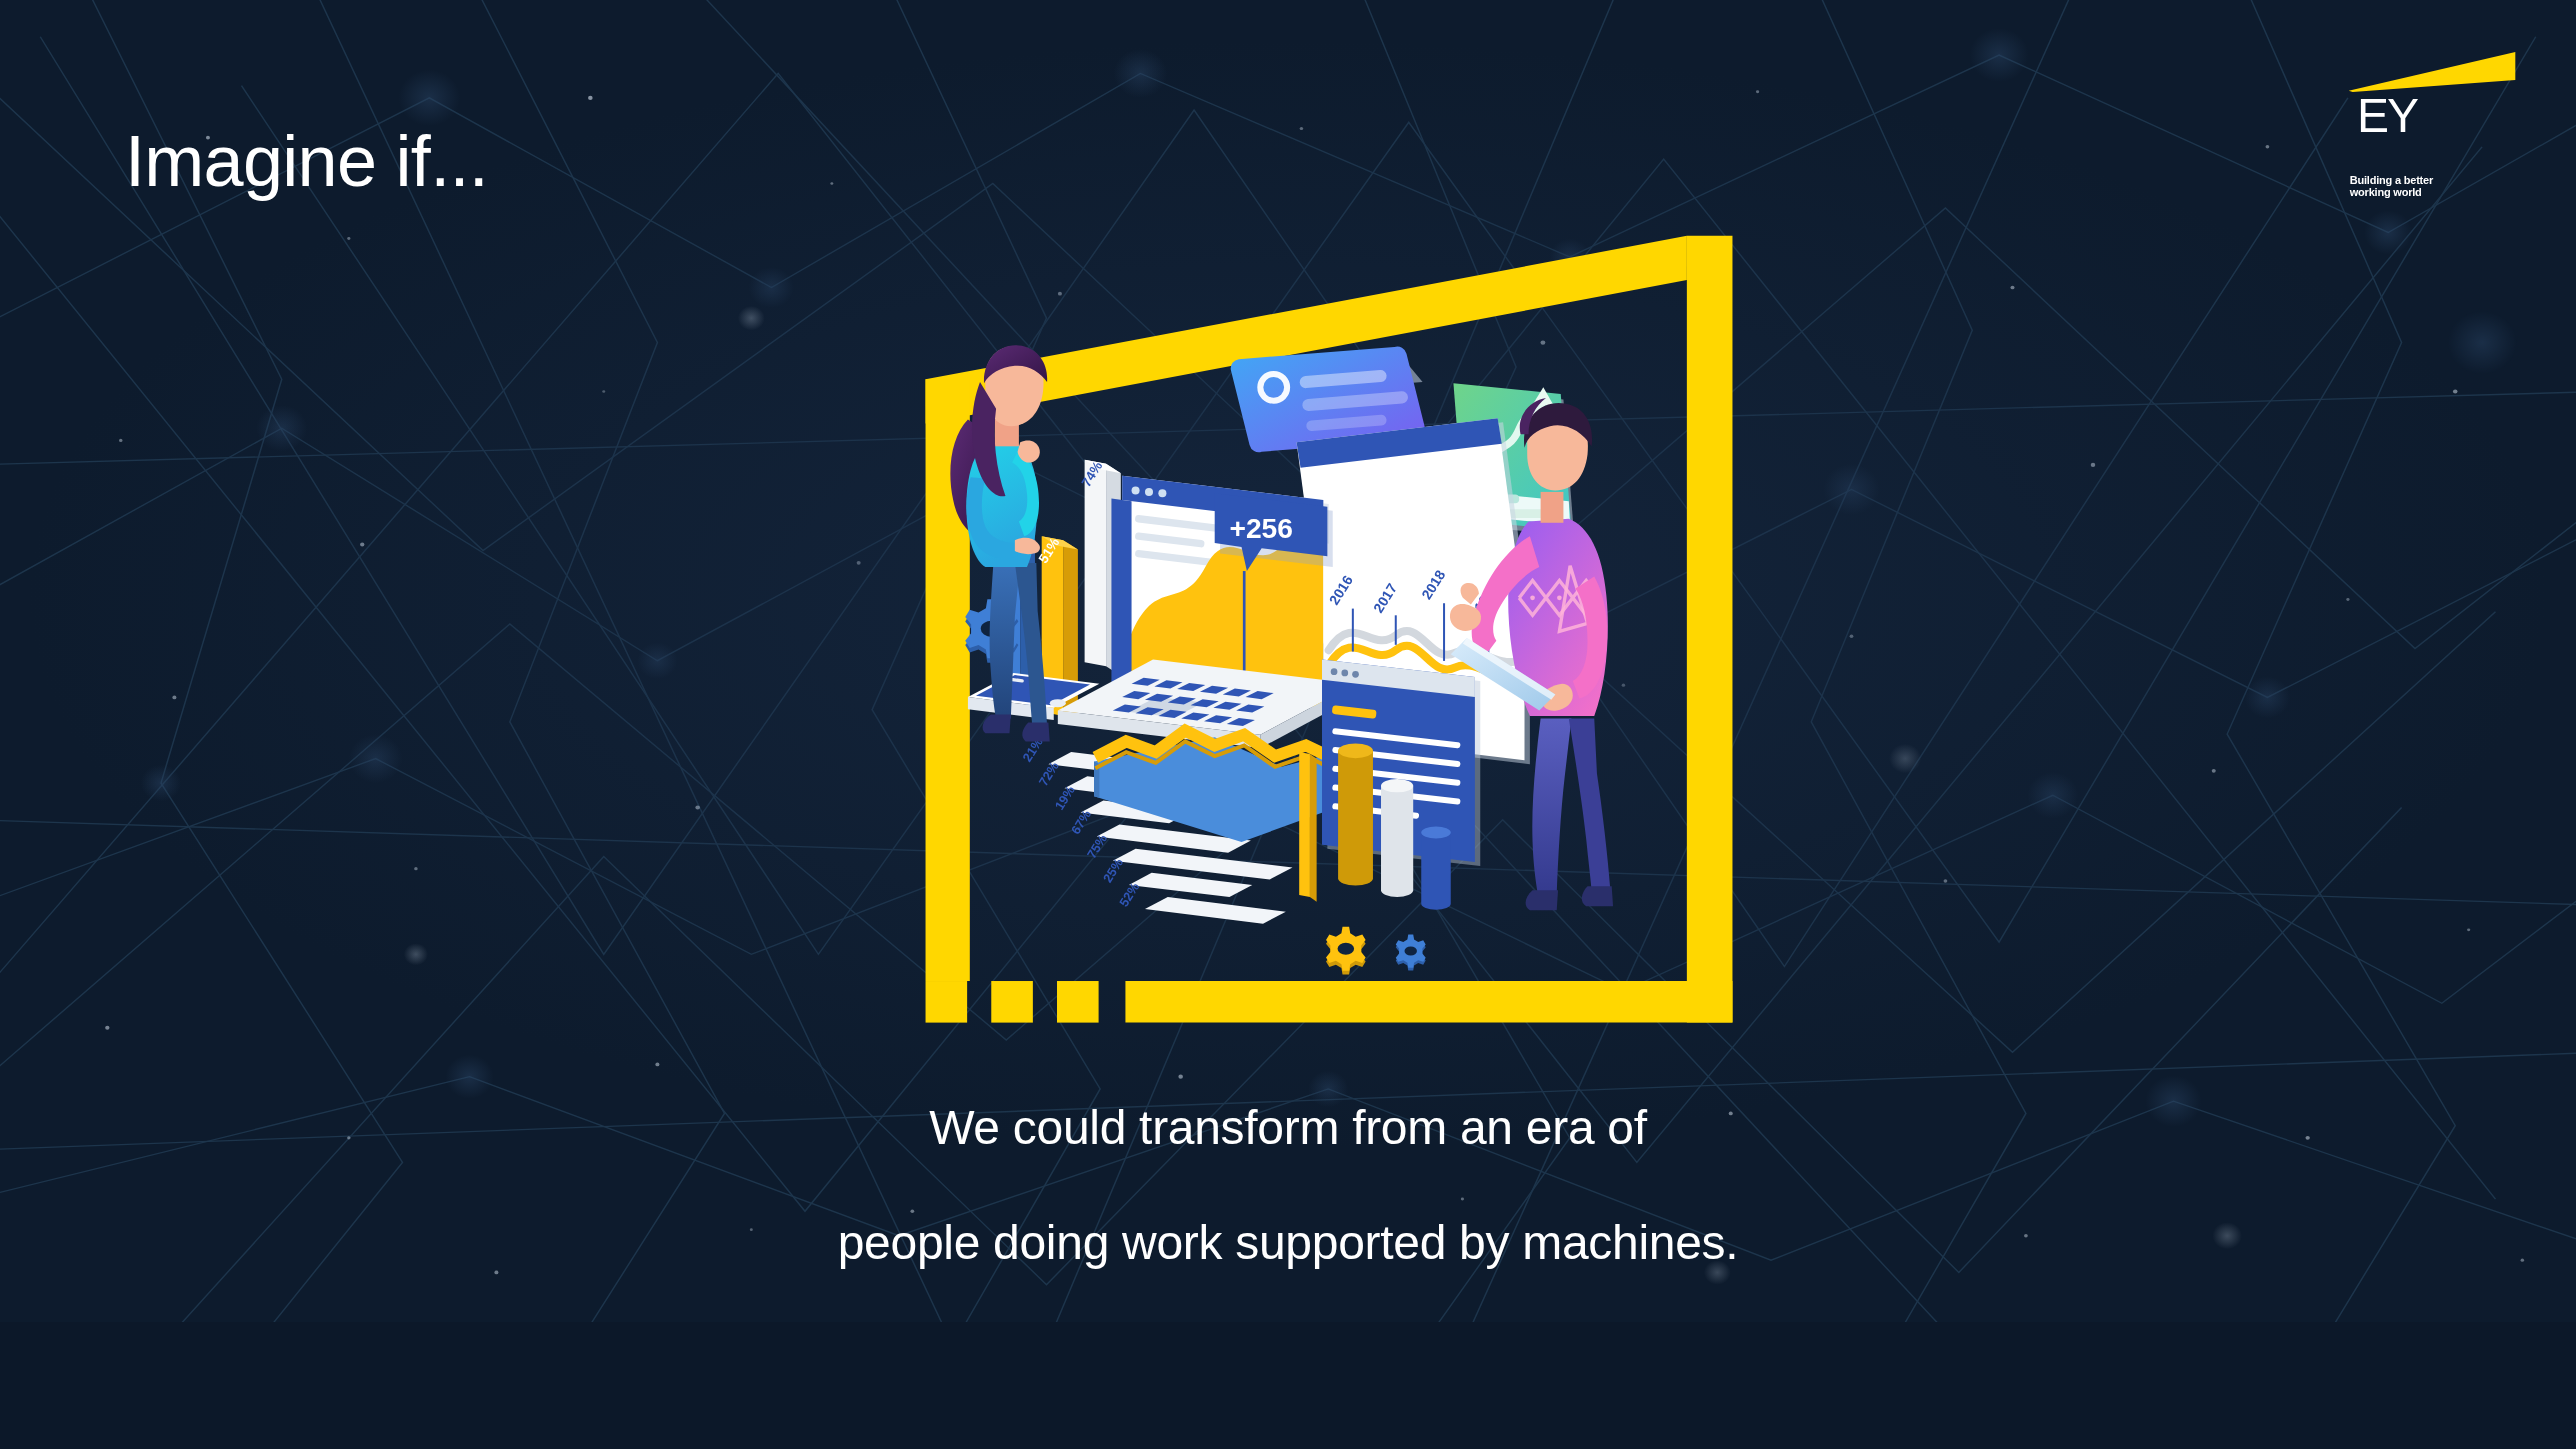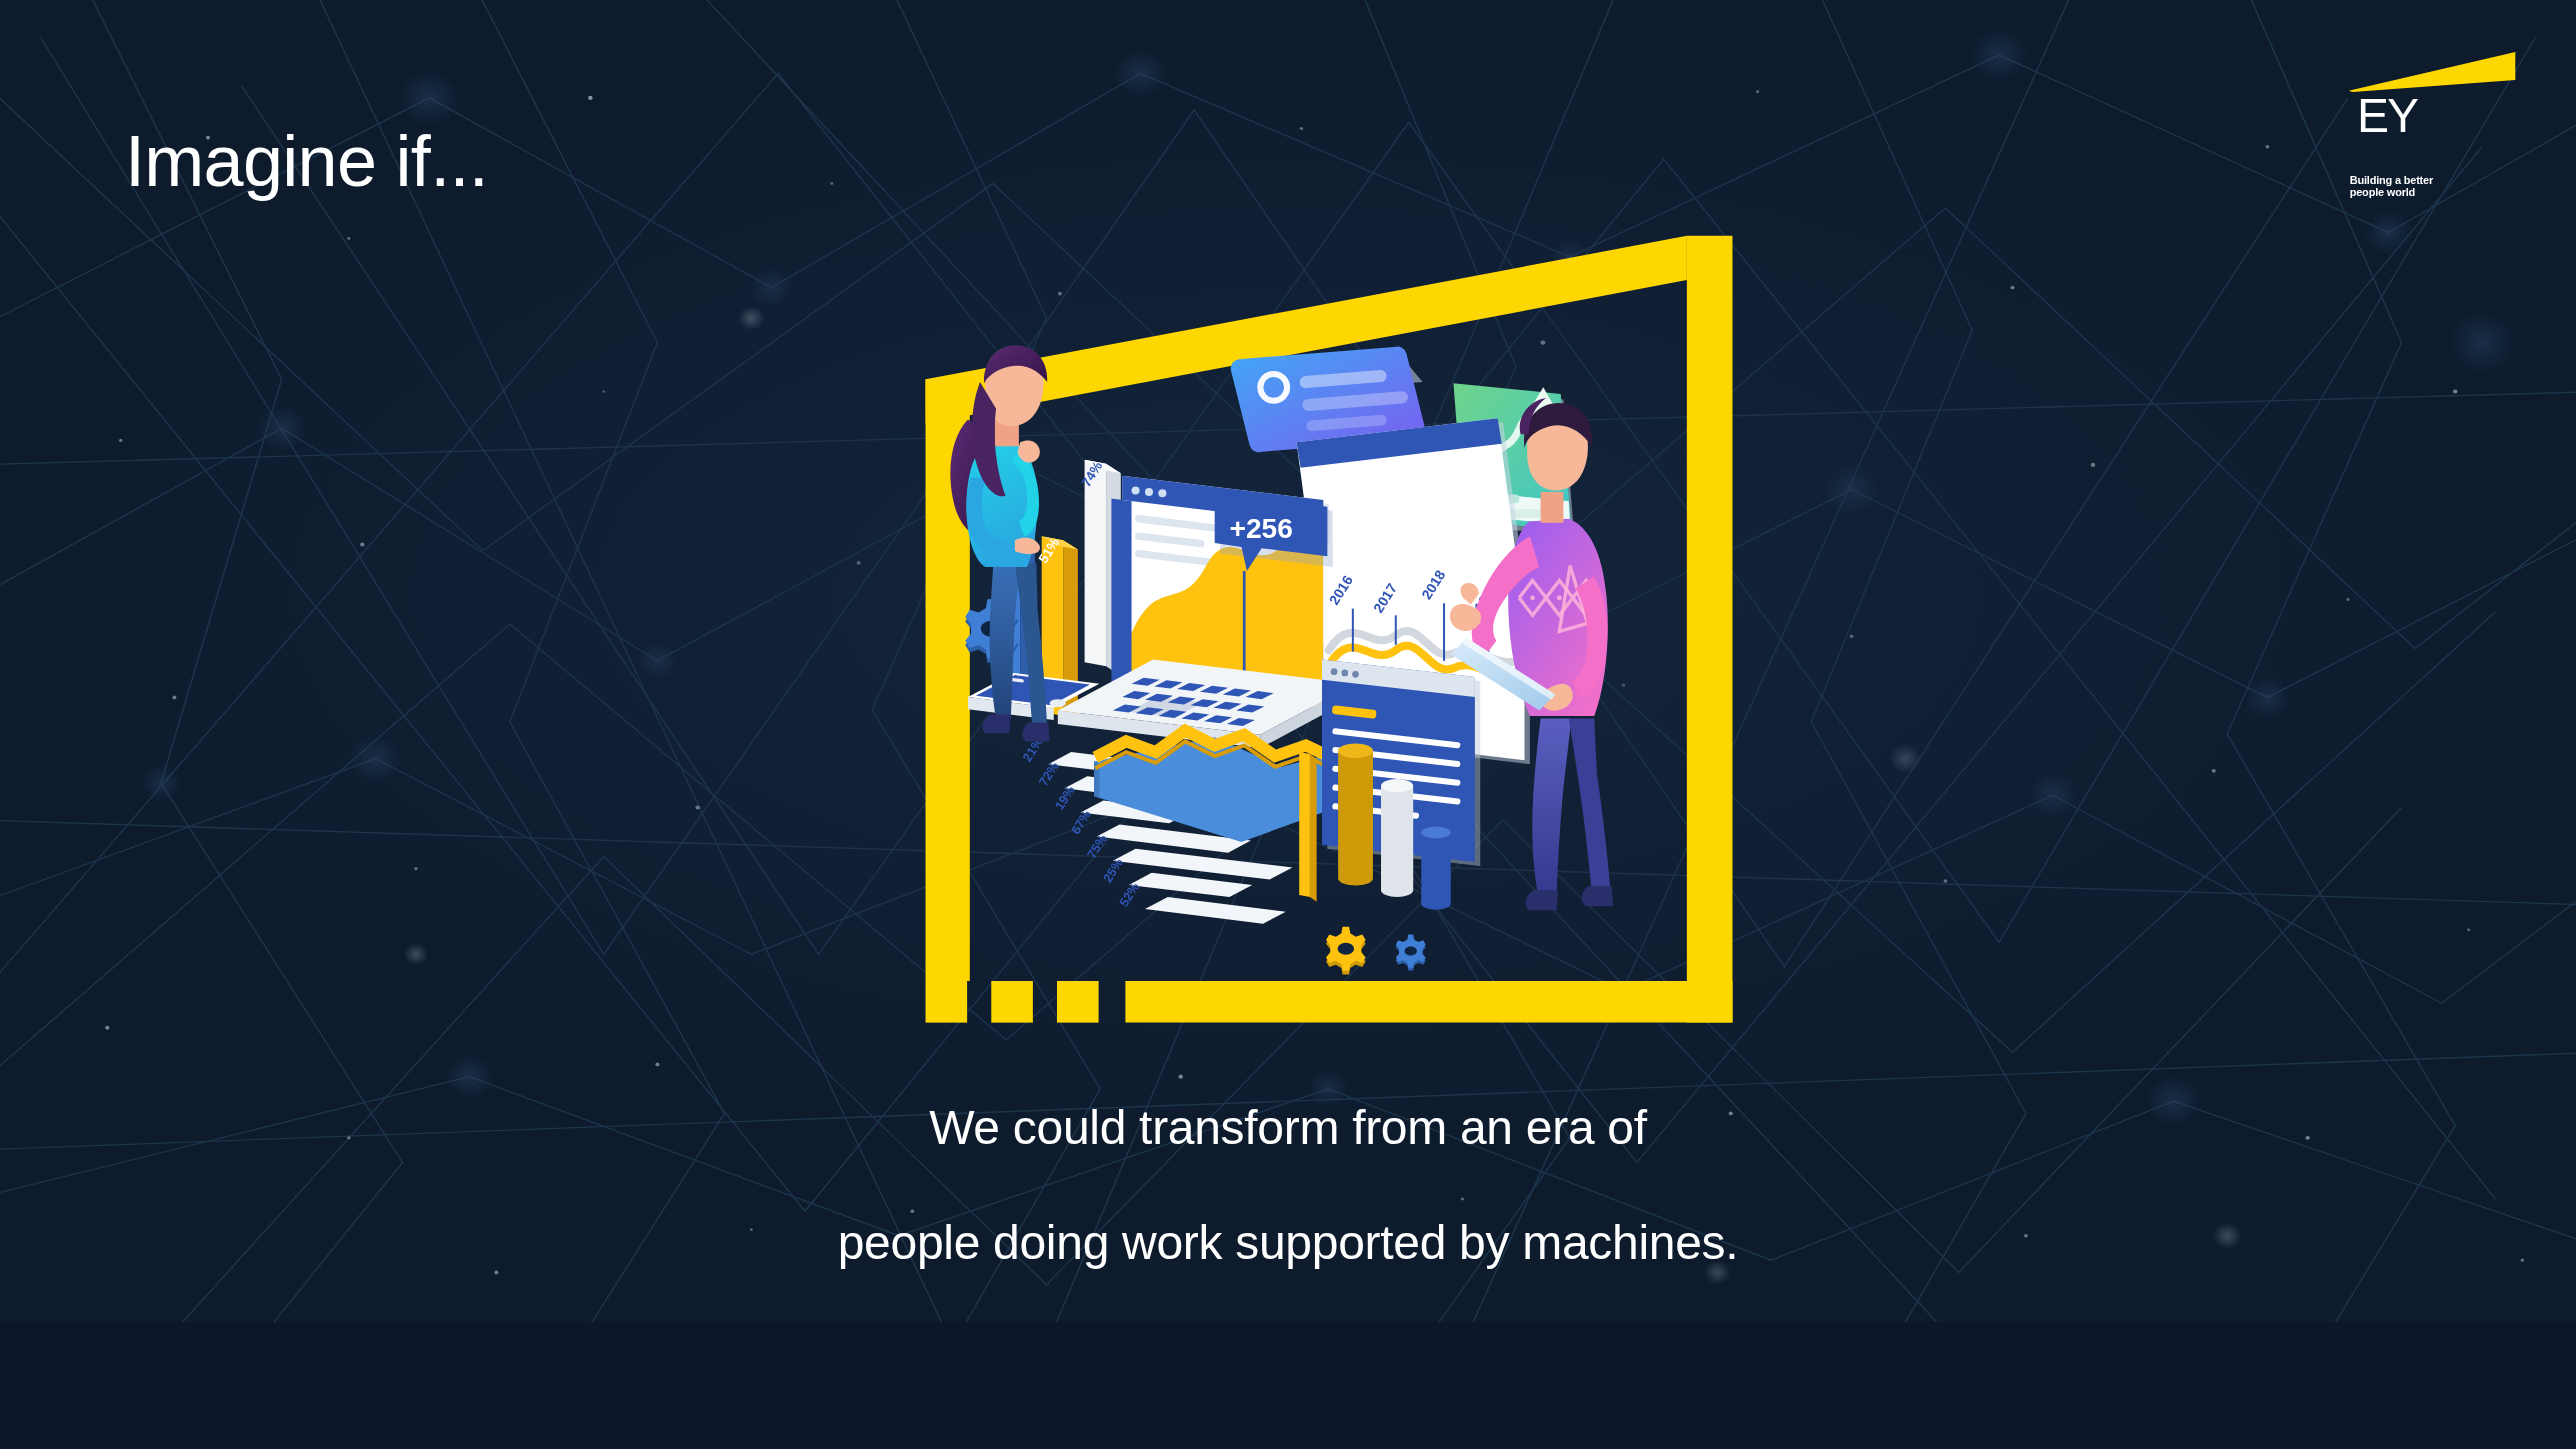--- a/index.html
+++ b/index.html
@@ -152,21 +152,21 @@
 
   <div id="slide-title">Imagine if...</div>
 
   <div id="ey-logo">
     <svg id="ey-swoosh" viewBox="0 0 250 60">
       <polygon points="0,58 250,0 250,42 6,60" fill="#FFD700"></polygon>
     </svg>
     <div id="ey-mark">EY</div>
     <div id="ey-tagline">
       <span>Building a better</span><br>
-      <span>people world</span>
+      <span>working world</span>
     </div>
   </div>
 
   <svg id="yellow-frame" viewBox="0 0 1300 1200">
     <g fill="#FFD700">
 
       <polygon points="50,236 1185,22 1185,88 50,302"></polygon>
 
       <polygon points="1185,22 1253,22 1253,1195 1185,1195"></polygon>
 

